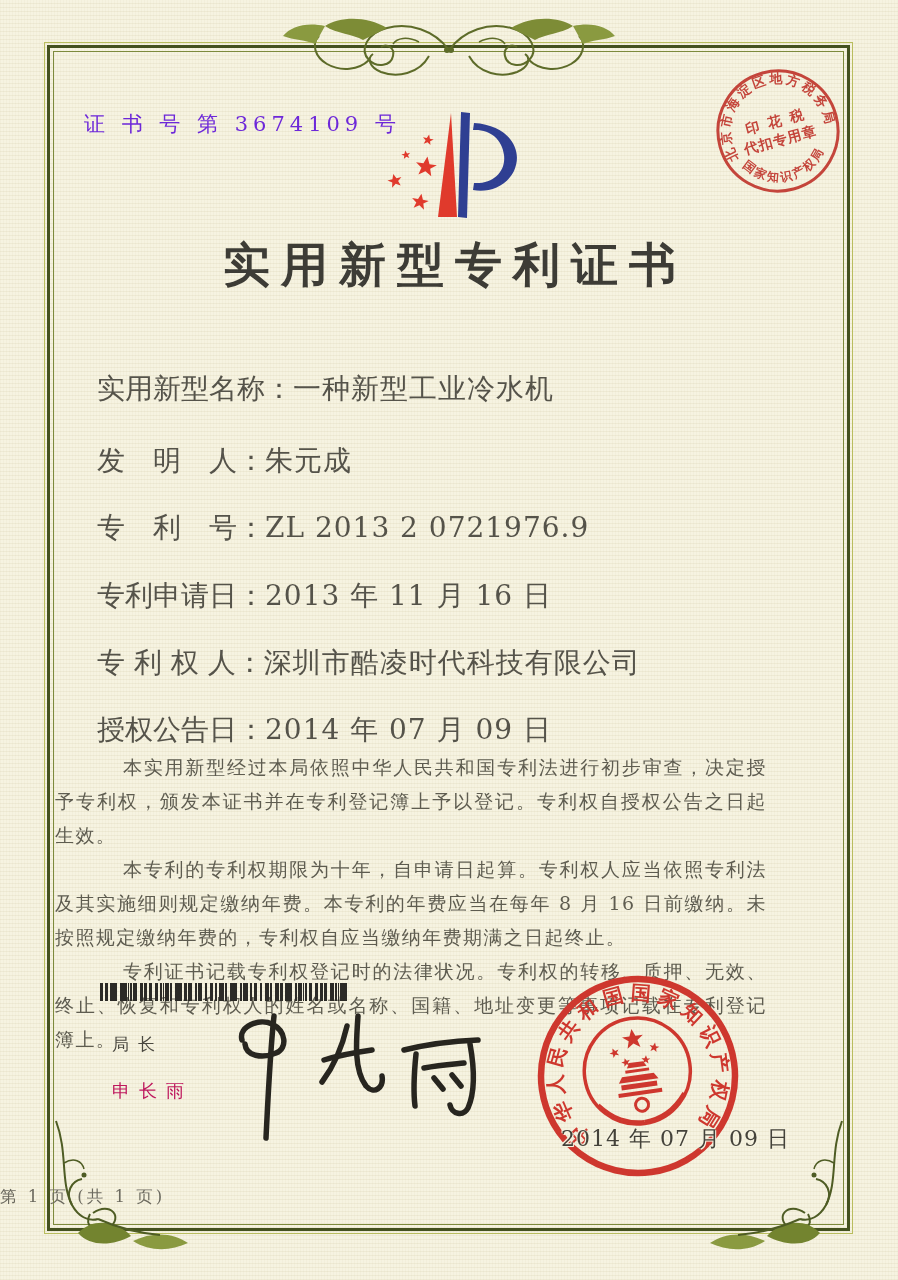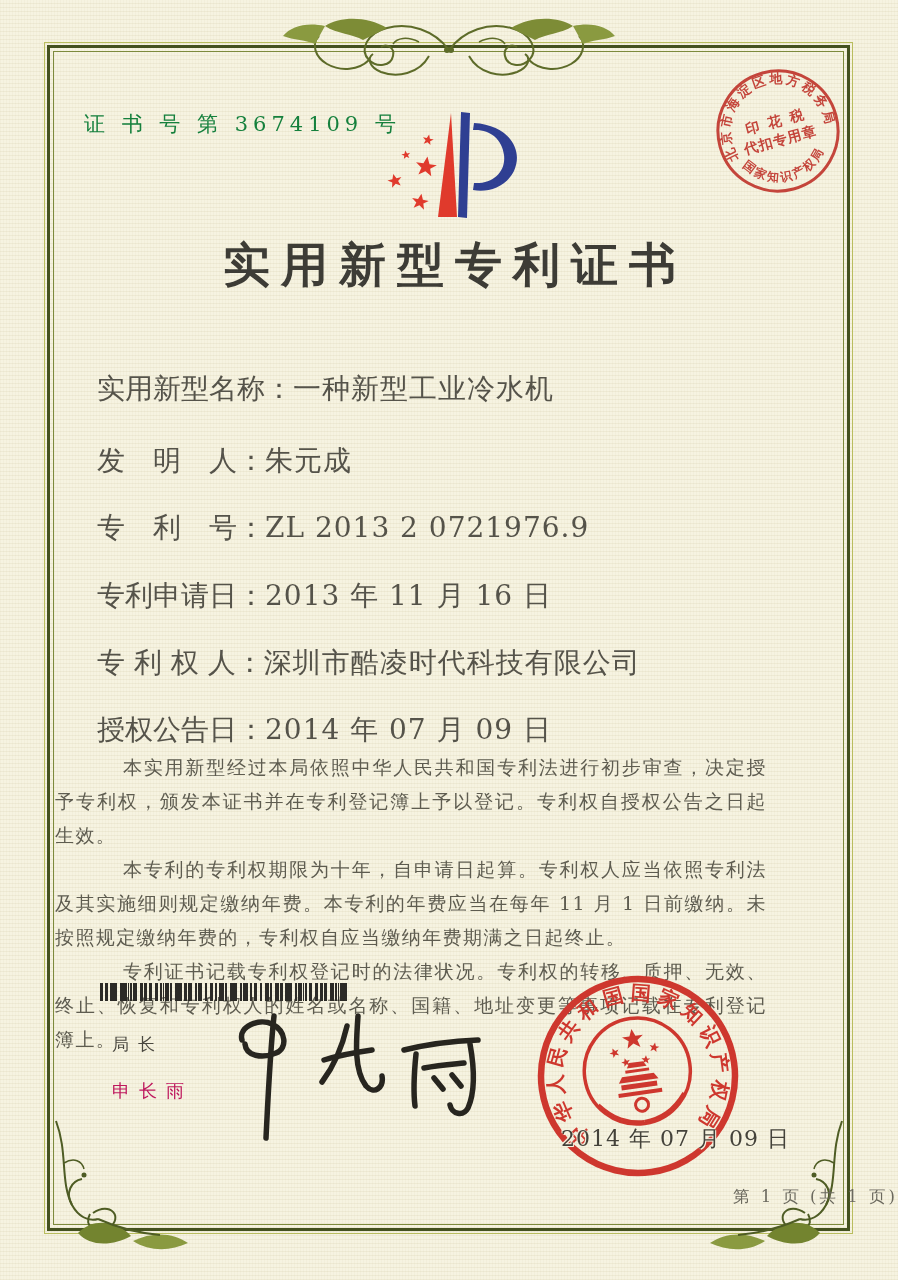--- a/index.html
+++ b/index.html
@@ -10,21 +10,21 @@
     background-image:
       repeating-linear-gradient(0deg, rgba(190,178,135,.14) 0 1px, rgba(0,0,0,0) 1px 4px),
       repeating-linear-gradient(90deg, rgba(190,178,135,.07) 0 1px, rgba(0,0,0,0) 1px 3px);
   }
   .abs{position:absolute;}
   
   .frame-a{left:44px;top:42px;right:45px;bottom:46px;border:1px solid #b9bd5e;}
   .frame-b{left:47px;top:45px;right:48px;bottom:49px;border:3px solid #44511f;}
   .frame-c{left:53px;top:51px;right:54px;bottom:55px;border:1px solid #7d8a3c;}
   
-  .cert-no{left:84px;top:110px;font-size:21px;color:#15803d;letter-spacing:5px;}
+  .cert-no{left:84px;top:110px;font-size:21px;color:#6d28d9;letter-spacing:5px;}
   .title{left:6px;top:234px;width:898px;text-align:center;font-size:47px;font-weight:bold;
          color:#3d3c36;letter-spacing:11px;}
   
   .frow{left:97px;font-size:28px;color:#55534a;white-space:nowrap;}
   .frow .flabel{display:inline-block;min-width:128px;}
   .frow .fvalue{letter-spacing:1px;}
   .r0{top:370px;} .r1{top:442px;} .r2{top:509px;text-align:center;}
   .r3{top:577px;text-align:center;} .r4{top:644px;} .r5{top:711px;}
   
   .body-text{left:55px;top:750px;width:712px;font-size:19px;line-height:34px;
@@ -35,21 +35,21 @@
     background-image:
       repeating-linear-gradient(90deg,#2b2a26 0 2px,rgba(0,0,0,0) 2px 5px),
       repeating-linear-gradient(90deg,#2b2a26 0 1px,rgba(0,0,0,0) 1px 7px),
       repeating-linear-gradient(90deg,#2b2a26 0 3px,rgba(0,0,0,0) 3px 11px);}
   .sig-role{left:112px;top:1033px;font-size:17px;color:#4a4840;letter-spacing:9px;}
   .sig-name{left:112px;top:1079px;font-size:18px;color:#be185d;letter-spacing:9px;}
   .signature-svg{left:212px;top:998px;}
   .seal-svg{left:533px;top:973px;}
   .seal-date{left:561px;top:1124px;font-size:22px;color:#44423a;letter-spacing:1px;
     text-shadow:0 0 2px #f6f3e1,1px 1px 0 #f6f3e1,-1px -1px 0 #f6f3e1;}
-  .footer{left:0;top:1186px;width:898px;text-align:right;font-size:16.5px;
+  .footer{left:0;top:1186px;width:898px;text-align:left;font-size:16.5px;
           color:#6b695e;letter-spacing:3px;}
   .logo-svg{left:362px;top:97px;}
   .stamp-svg{left:700px;top:53px;transform:rotate(-15deg);}
   .orn{color:#5d6b29;}
   svg text{font-family:"DejaVu Serif","Liberation Serif",serif;}
 </style>
 </head>
 <body>
 
 <div class="abs frame-a"></div>
@@ -145,21 +145,21 @@
 </div>
 <div class="abs frow r4">
   <span class="flabel">专 利 权 人：</span><span class="fvalue">深圳市酷凌时代科技有限公司</span>
 </div>
 <div class="abs frow r5">
   <span class="flabel">授权公告日：</span><span class="fvalue">2014 年 07 月 09 日</span>
 </div>
 
 <div class="abs body-text">
   <p>本实用新型经过本局依照中华人民共和国专利法进行初步审查，决定授予专利权，颁发本证书并在专利登记簿上予以登记。专利权自授权公告之日起生效。</p>
-  <p>本专利的专利权期限为十年，自申请日起算。专利权人应当依照专利法及其实施细则规定缴纳年费。本专利的年费应当在每年 11 月 1 日前缴纳。未按照规定缴纳年费的，专利权自应当缴纳年费期满之日起终止。</p>
+  <p>本专利的专利权期限为十年，自申请日起算。专利权人应当依照专利法及其实施细则规定缴纳年费。本专利的年费应当在每年 8 月 16 日前缴纳。未按照规定缴纳年费的，专利权自应当缴纳年费期满之日起终止。</p>
   <p>专利证书记载专利权登记时的法律状况。专利权的转移、质押、无效、终止、恢复和专利权人的姓名或名称、国籍、地址变更等事项记载在专利登记簿上。</p>
 </div>
 
 <div class="abs barcode"></div>
 
 <div class="abs sig-role">局长</div>
 <div class="abs sig-name">申长雨</div>
 
 <svg class="abs signature-svg" width="290" height="150" viewBox="0 0 290 150">
   <g fill="none" stroke-width="5.5" stroke-linecap="round" stroke-linejoin="round" stroke="#27251f">

